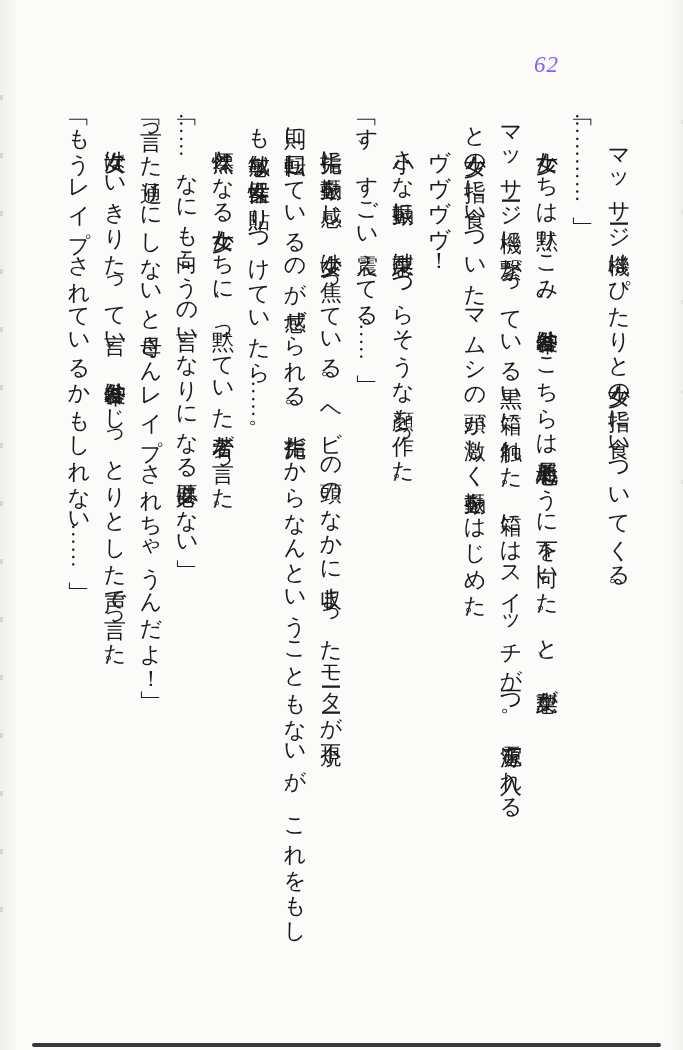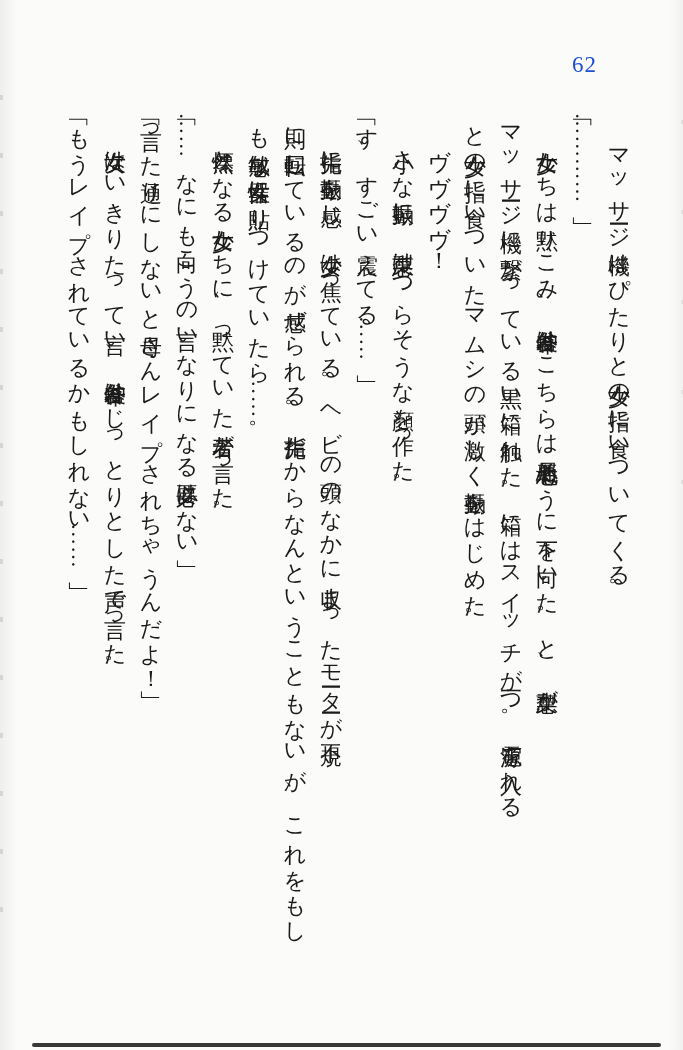--- a/index.html
+++ b/index.html
@@ -24,23 +24,24 @@
     content: "";
     position: absolute;
     inset: 0;
     background: linear-gradient(90deg, rgba(0,0,0,0.05) 0, rgba(0,0,0,0) 18px),
                 linear-gradient(270deg, rgba(0,0,0,0.04) 0, rgba(0,0,0,0) 14px);
     pointer-events: none;
   }
   .page-number {
     position: absolute;
     top: 52px;
-    left: 572px;
+    left: 534px;
+    font-style: italic;
     font-size: 23px;
-    color: #1d4ed8;
+    color: #8b5cf6;
     letter-spacing: 1px;
   }
   .text-block {
     position: absolute;
     top: 112px;
     right: 46px;
     height: 908px;
     writing-mode: vertical-rl;
     text-orientation: mixed;
     color: #1b1b1b;

